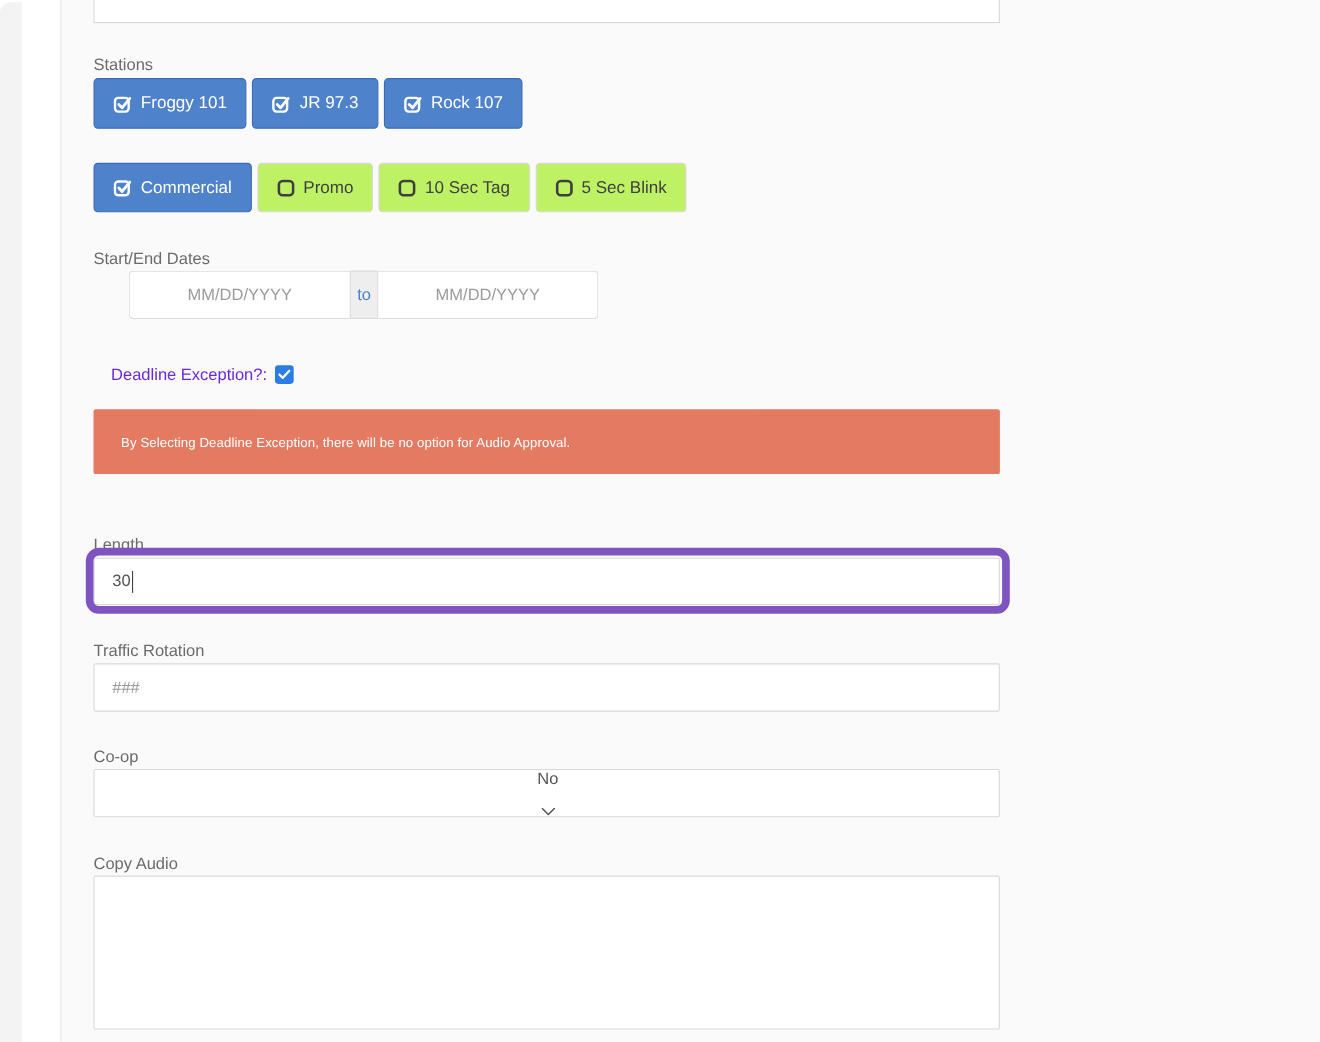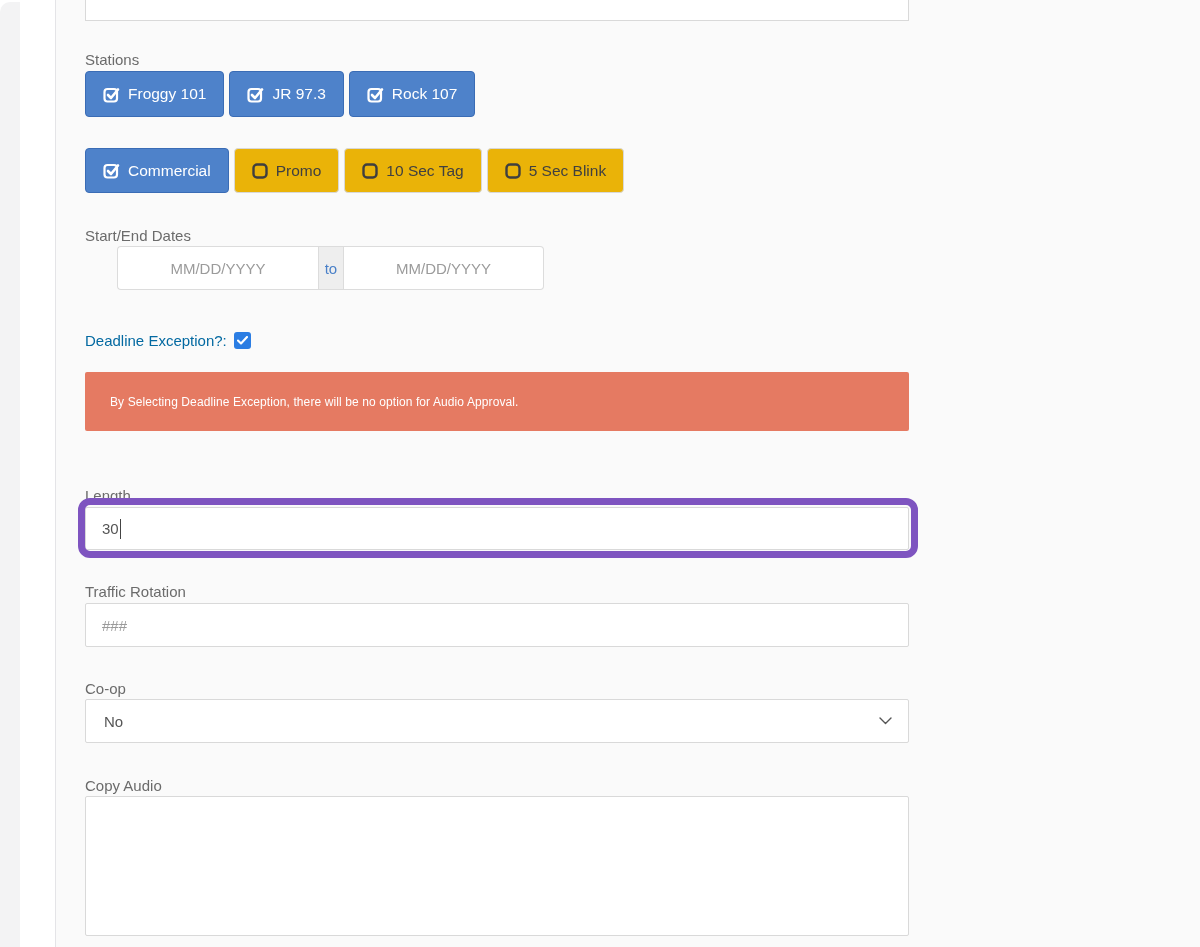--- a/index.html
+++ b/index.html
@@ -18,21 +18,21 @@
   
   .partial-input { height:21px; width:824px; background:#fff;
                    border:1px solid #d9d9d9; border-top:none; }
 
   
   .btn-row { display:flex; gap:5px; }
   .tbtn { display:inline-flex; align-items:center; gap:8px; border-radius:4px;
           font-size:15.5px; padding:0 17px; cursor:pointer; white-space:nowrap; }
   .tbtn svg { display:block; }
   .tbtn.on  { background:#4e82ca; border:1px solid #3a6cb5; color:#fff; }
-  .tbtn.off { background:#eab308; border:1px solid #d8d8d8; color:#404040; }
+  .tbtn.off { background:#bef264; border:1px solid #d8d8d8; color:#404040; }
   .row-stations .tbtn { height:46px; }
   .row-type     .tbtn { height:45px; }
 
   .sec-stations { margin-top:29px; }
   .row-stations { margin-top:2px; }
   .sec-type     { margin-top:31px; }
   .row-type     { margin-top:1px; }
 
   
   .sec-dates { margin-top:33px; }
@@ -42,21 +42,21 @@
                 font-family:"Liberation Sans","DejaVu Sans",sans-serif; }
   .date-input::placeholder { color:#9b9b9b; opacity:1; }
   .date-start { border-radius:4px 0 0 4px; border-right:none; }
   .date-end   { border-radius:0 4px 4px 0; border-left:none; width:216px; }
   .date-sep   { width:28px; background:#eeeeee; border:1px solid #dcdcdc;
                 display:flex; align-items:center; justify-content:center;
                 font-size:15px; color:#4a80c8; }
 
   
   .deadline-row { margin-top:41px; display:flex; align-items:center; gap:7px; }
-  .deadline-row .field-label { color:#0369a1; display:inline; }
+  .deadline-row .field-label { color:#6d28d9; display:inline;margin-left:16px; }
   .cbx { width:17px; height:17px; background:#2b7de3; border-radius:3px;
          display:flex; align-items:center; justify-content:center; cursor:pointer; }
 
   
   .alert { margin-top:22px; height:59px; width:824px; background:#e57a62; border-radius:2px;
            display:flex; align-items:center; padding:0 25px; }
   .alert span { color:#fff; font-size:12px; letter-spacing:.1px; }
 
   
   .text-input { width:824px; height:44px; background:#fff; border:1px solid #d9d9d9;
@@ -75,21 +75,21 @@
                 border:7px solid #7e54c0; border-radius:12px; pointer-events:none; z-index:2; }
 
   .sec-traffic { margin-top:32px; }
   .sec-traffic input { margin-top:2px; }
 
   
   .sec-coop { margin-top:32px; }
   .select-box { margin-top:1px; width:824px; height:44px; background:#fff;
                 border:1px solid #d9d9d9; border-radius:2px; display:flex; align-items:center;
                 justify-content:space-between; padding:0 16px 0 18px; font-size:15px;
-                color:#555; cursor:pointer; }
+                color:#555; cursor:pointer;flex-direction:column; }
 
   
   .sec-copy { margin-top:33px; }
   .copy-area { margin-top:1px; display:block; width:824px; height:140px; background:#fff;
                border:1px solid #d9d9d9; border-radius:2px; resize:none; outline:none;
                font-family:"Liberation Sans","DejaVu Sans",sans-serif; font-size:15px;
                color:#555; padding:10px 16px; }
 </style>
 </head>
 <body>

